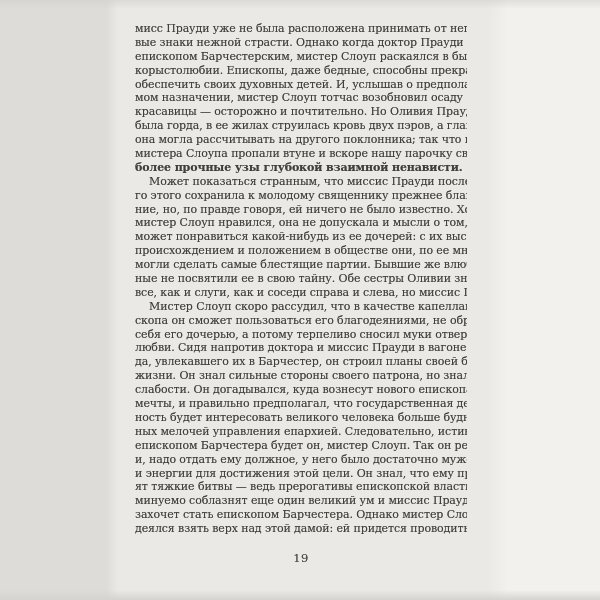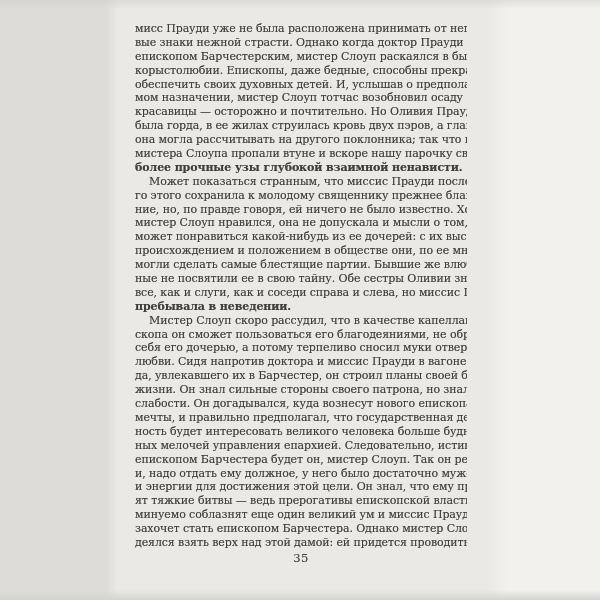--- a/index.html
+++ b/index.html
@@ -79,34 +79,33 @@
       <div class="line end">более прочные узы глубокой взаимной ненависти.</div>
       <div class="line indent">Может показаться странным, что миссис Прауди после все-</div>
       <div class="line">го этого сохранила к молодому священнику прежнее благоволе-</div>
       <div class="line">ние, но, по правде говоря, ей ничего не было известно. Хотя ей</div>
       <div class="line">мистер Слоуп нравился, она не допускала и мысли о том, что он</div>
       <div class="line">может понравиться какой-нибудь из ее дочерей: с их высоким</div>
       <div class="line">происхождением и положением в обществе они, по ее мнению,</div>
       <div class="line">могли сделать самые блестящие партии. Бывшие же влюблен-</div>
       <div class="line">ные не посвятили ее в свою тайну. Обе сестры Оливии знали</div>
       <div class="line">все, как и слуги, как и соседи справа и слева, но миссис Прауди</div>
-      <div class="line end">пребывала в неведении.</div>
       <div class="line indent">Мистер Слоуп скоро рассудил, что в качестве капеллана епи-</div>
       <div class="line">скопа он сможет пользоваться его благодеяниями, не обременяя</div>
       <div class="line">себя его дочерью, а потому терпеливо сносил муки отвергнутой</div>
       <div class="line">любви. Сидя напротив доктора и миссис Прауди в вагоне поез-</div>
       <div class="line">да, увлекавшего их в Барчестер, он строил планы своей будущей</div>
       <div class="line">жизни. Он знал сильные стороны своего патрона, но знал и его</div>
       <div class="line">слабости. Он догадывался, куда вознесут нового епископа его</div>
       <div class="line">мечты, и правильно предполагал, что государственная деятель-</div>
       <div class="line">ность будет интересовать великого человека больше буднич-</div>
       <div class="line">ных мелочей управления епархией. Следовательно, истинным</div>
       <div class="line">епископом Барчестера будет он, мистер Слоуп. Так он решил,</div>
       <div class="line">и, надо отдать ему должное, у него было достаточно мужества</div>
       <div class="line">и энергии для достижения этой цели. Он знал, что ему предсто-</div>
       <div class="line">ят тяжкие битвы — ведь прерогативы епископской власти не-</div>
       <div class="line">минуемо соблазнят еще один великий ум и миссис Прауди тоже</div>
       <div class="line">захочет стать епископом Барчестера. Однако мистер Слоуп на-</div>
       <div class="line">деялся взять верх над этой дамой: ей придется проводить много</div>
     </div>
 
-  <div class="page-number">35</div>
+  <div class="page-number">19</div>
 </div>
 
 </body></html>

